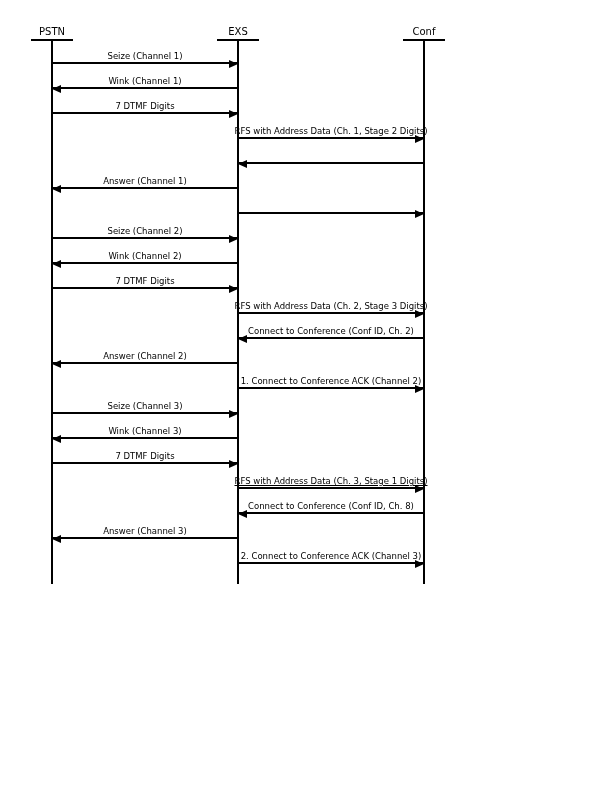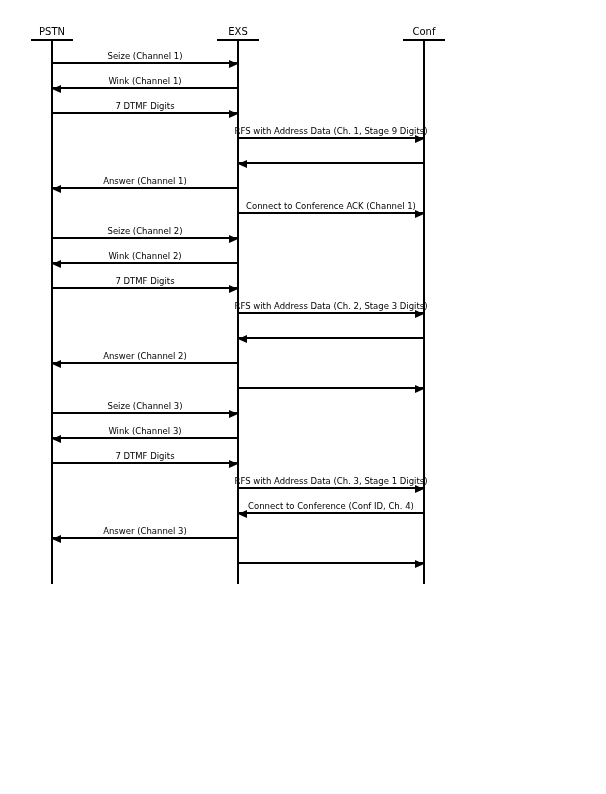--- a/index.html
+++ b/index.html
@@ -82,62 +82,64 @@
       <div class="ah ah-right" style="left: 229px; top: 60px;"></div>
       <div class="message-label" style="left: -15px; top: 51px;">Seize (Channel 1)</div>
       <div class="message-line" style="left: 52px; top: 87px; width: 186px;"></div>
       <div class="ah ah-left" style="left: 52px; top: 85px;"></div>
       <div class="message-label" style="left: -15px; top: 76px;">Wink (Channel 1)</div>
       <div class="message-line" style="left: 52px; top: 112px; width: 186px;"></div>
       <div class="ah ah-right" style="left: 229px; top: 110px;"></div>
       <div class="message-label" style="left: -15px; top: 101px;">7 DTMF Digits</div>
       <div class="message-line" style="left: 238px; top: 137px; width: 186px;"></div>
       <div class="ah ah-right" style="left: 415px; top: 135px;"></div>
-      <div class="message-label" style="left: 171px; top: 126px;">RFS with Address Data (Ch. 1, Stage 9 Digits)</div>
+      <div class="message-label" style="left: 171px; top: 126px;">RFS with Address Data (Ch. 1, Stage 2 Digits)</div>
       <div class="message-line" style="left: 238px; top: 162px; width: 186px;"></div>
       <div class="ah ah-left" style="left: 238px; top: 160px;"></div>
       <div class="message-line" style="left: 52px; top: 187px; width: 186px;"></div>
       <div class="ah ah-left" style="left: 52px; top: 185px;"></div>
       <div class="message-label" style="left: -15px; top: 176px;">Answer (Channel 1)</div>
       <div class="message-line" style="left: 238px; top: 212px; width: 186px;"></div>
       <div class="ah ah-right" style="left: 415px; top: 210px;"></div>
-      <div class="message-label" style="left: 171px; top: 201px;">Connect to Conference ACK (Channel 1)</div>
       <div class="message-line" style="left: 52px; top: 237px; width: 186px;"></div>
       <div class="ah ah-right" style="left: 229px; top: 235px;"></div>
       <div class="message-label" style="left: -15px; top: 226px;">Seize (Channel 2)</div>
       <div class="message-line" style="left: 52px; top: 262px; width: 186px;"></div>
       <div class="ah ah-left" style="left: 52px; top: 260px;"></div>
       <div class="message-label" style="left: -15px; top: 251px;">Wink (Channel 2)</div>
       <div class="message-line" style="left: 52px; top: 287px; width: 186px;"></div>
       <div class="ah ah-right" style="left: 229px; top: 285px;"></div>
       <div class="message-label" style="left: -15px; top: 276px;">7 DTMF Digits</div>
       <div class="message-line" style="left: 238px; top: 312px; width: 186px;"></div>
       <div class="ah ah-right" style="left: 415px; top: 310px;"></div>
       <div class="message-label" style="left: 171px; top: 301px;">RFS with Address Data (Ch. 2, Stage 3 Digits)</div>
       <div class="message-line" style="left: 238px; top: 337px; width: 186px;"></div>
       <div class="ah ah-left" style="left: 238px; top: 335px;"></div>
+      <div class="message-label" style="left: 171px; top: 326px;">Connect to Conference (Conf ID, Ch. 2)</div>
       <div class="message-line" style="left: 52px; top: 362px; width: 186px;"></div>
       <div class="ah ah-left" style="left: 52px; top: 360px;"></div>
       <div class="message-label" style="left: -15px; top: 351px;">Answer (Channel 2)</div>
       <div class="message-line" style="left: 238px; top: 387px; width: 186px;"></div>
       <div class="ah ah-right" style="left: 415px; top: 385px;"></div>
+      <div class="message-label" style="left: 171px; top: 376px;">1. Connect to Conference ACK (Channel 2)</div>
       <div class="message-line" style="left: 52px; top: 412px; width: 186px;"></div>
       <div class="ah ah-right" style="left: 229px; top: 410px;"></div>
       <div class="message-label" style="left: -15px; top: 401px;">Seize (Channel 3)</div>
       <div class="message-line" style="left: 52px; top: 437px; width: 186px;"></div>
       <div class="ah ah-left" style="left: 52px; top: 435px;"></div>
       <div class="message-label" style="left: -15px; top: 426px;">Wink (Channel 3)</div>
       <div class="message-line" style="left: 52px; top: 462px; width: 186px;"></div>
       <div class="ah ah-right" style="left: 229px; top: 460px;"></div>
       <div class="message-label" style="left: -15px; top: 451px;">7 DTMF Digits</div>
       <div class="message-line" style="left: 238px; top: 487px; width: 186px;"></div>
       <div class="ah ah-right" style="left: 415px; top: 485px;"></div>
-      <div class="message-label" style="left: 171px; top: 476px;">RFS with Address Data (Ch. 3, Stage 1 Digits)</div>
+      <div class="message-label" style="left: 171px; top: 476px; text-decoration: underline;">RFS with Address Data (Ch. 3, Stage 1 Digits)</div>
       <div class="message-line" style="left: 238px; top: 512px; width: 186px;"></div>
       <div class="ah ah-left" style="left: 238px; top: 510px;"></div>
-      <div class="message-label" style="left: 171px; top: 501px;">Connect to Conference (Conf ID, Ch. 4)</div>
+      <div class="message-label" style="left: 171px; top: 501px;">Connect to Conference (Conf ID, Ch. 8)</div>
       <div class="message-line" style="left: 52px; top: 537px; width: 186px;"></div>
       <div class="ah ah-left" style="left: 52px; top: 535px;"></div>
       <div class="message-label" style="left: -15px; top: 526px;">Answer (Channel 3)</div>
       <div class="message-line" style="left: 238px; top: 562px; width: 186px;"></div>
       <div class="ah ah-right" style="left: 415px; top: 560px;"></div>
+      <div class="message-label" style="left: 171px; top: 551px;">2. Connect to Conference ACK (Channel 3)</div>
     </div>
 </div>
 
 </body></html>

